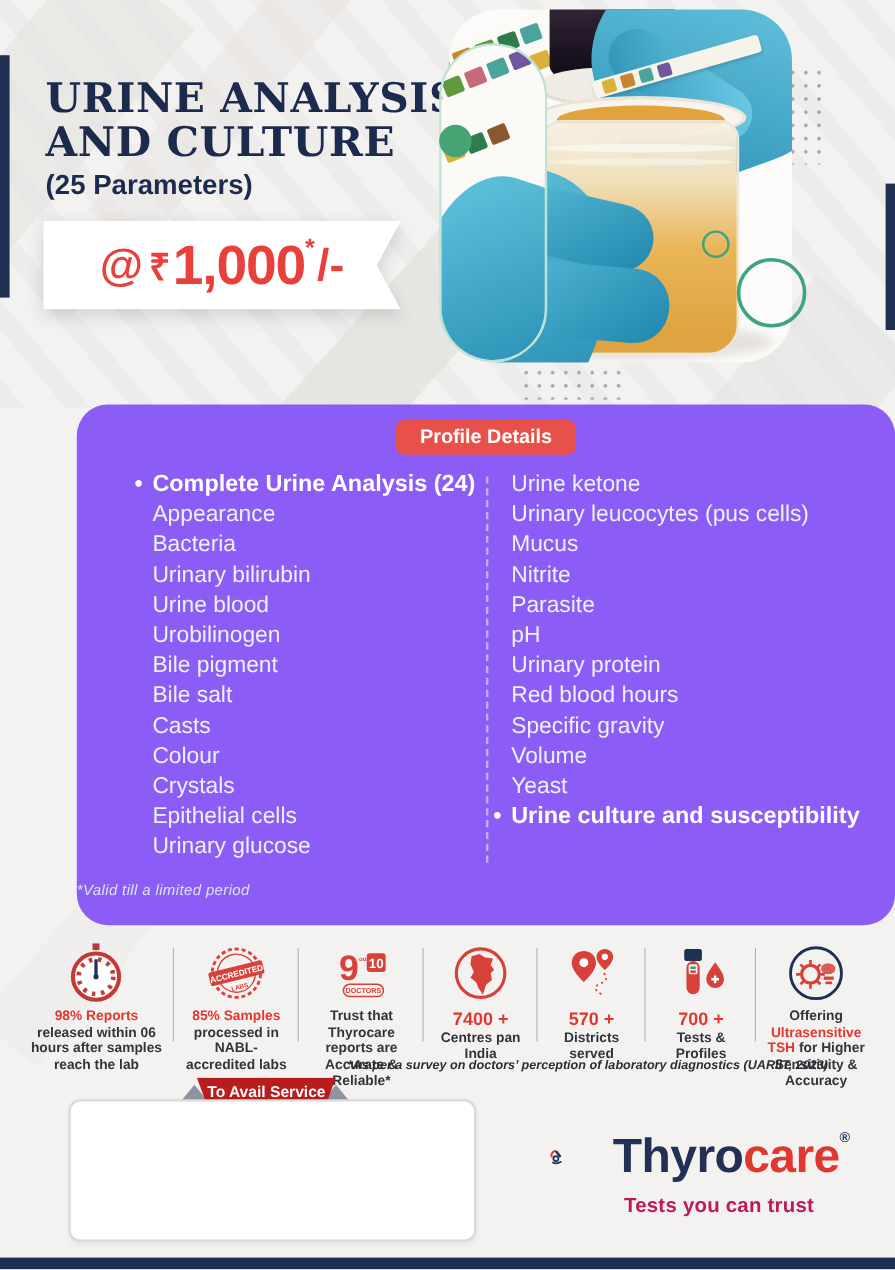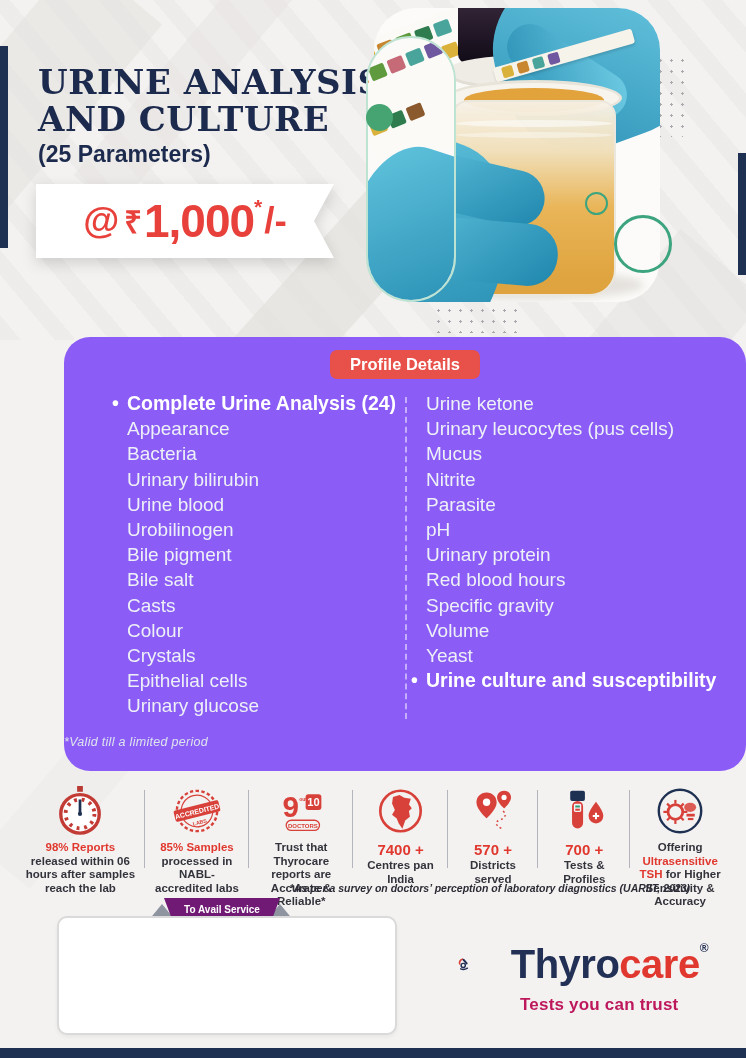--- a/index.html
+++ b/index.html
@@ -105,21 +105,21 @@
   .hl.big{font-size:15px;line-height:18px;display:block;}
   svg text{font-family:"Liberation Sans",sans-serif;}
 
   .survey-note{left:0;top:882px;width:690px;text-align:right;font-size:10.5px;font-style:italic;
                font-weight:700;color:#2c2c36;}
 
   
   .tri{width:0;height:0;border-left:14px solid transparent;border-right:14px solid transparent;
        border-bottom:17px solid #8e94a0;top:904px;}
   .tri-l{left:148px;} .tri-r{left:266px;}
-  .avail-ribbon{left:164px;top:898px;width:116px;height:24px;background:#701a75;color:#fff;font-size:10px;
+  .avail-ribbon{left:164px;top:898px;width:116px;height:24px;background:#b91c1c;color:#fff;font-size:13px;
     font-weight:700;text-align:center;line-height:24px;
     clip-path:polygon(0 0,100% 0,calc(100% - 9px) 100%,9px 100%);}
   .avail-box{left:57px;top:916px;width:340px;height:119px;background:#fff;border:2px solid #dadada;
              border-radius:10px;box-sizing:border-box;box-shadow:0 2px 4px rgba(0,0,0,.05);}
 
   
   .brand{left:458px;top:934px;width:250px;}
   .brand-row{display:flex;align-items:center;gap:41px;}
   .brand-name{font-size:40px;font-weight:800;letter-spacing:-.5px;line-height:44px;}
   .bn-navy{color:#223055;} .bn-red{color:#e0382f;}

